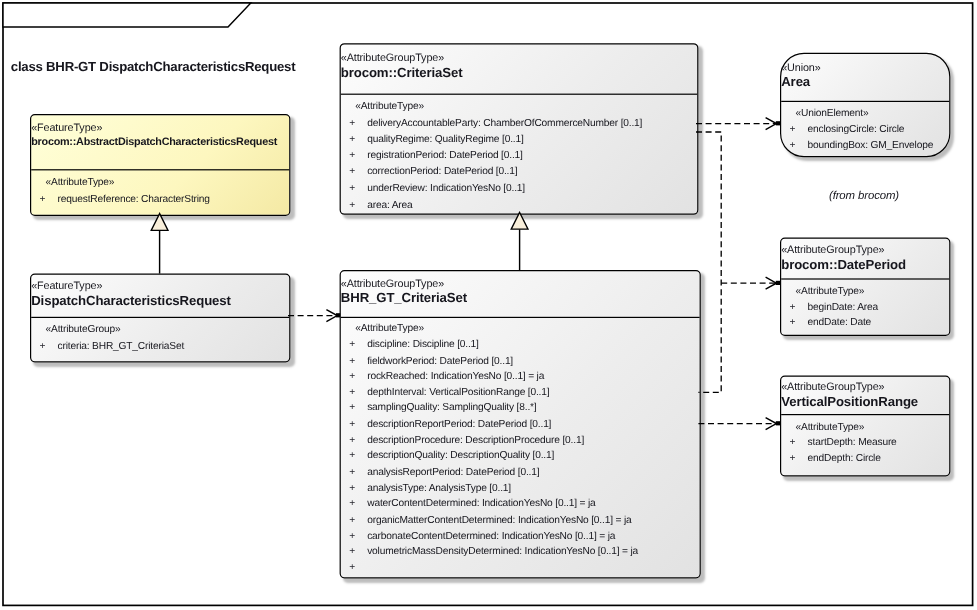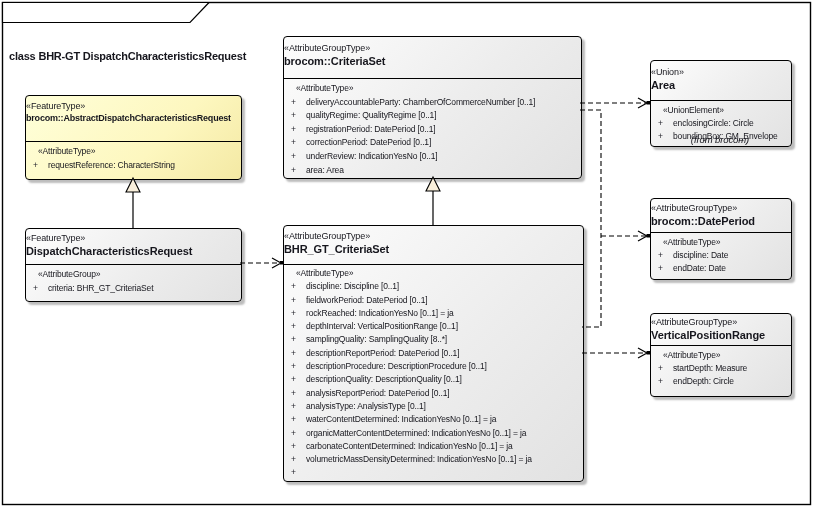--- a/index.html
+++ b/index.html
@@ -34,28 +34,28 @@
   #box-abstract   {left:25px; top:95px; width:215px;height:83px;}
   #box-abstract .hdr{height:45px;}
   #box-dispatch   {left:25px; top:228px;width:215px;height:72px;}
   #box-dispatch .hdr{height:35px;padding-top:4px;}
   #box-criteriaset{left:283px;top:36px; width:297px;height:141px;}
   #box-criteriaset .hdr{height:41px;padding-top:6px;}
   #box-criteriaset .attrs{line-height:13.6px;}
   #box-bhr        {left:283px;top:225px;width:299px;height:255px;}
   #box-bhr .hdr{height:38px;padding-top:5px;}
   #box-bhr .attrs{line-height:13.3px;padding-top:2px;}
-  #box-area       {left:650px;top:60px; width:140px;height:85px;}
+  #box-area       {left:650px;top:44px; width:140px;height:85px;border-radius:20px;}
   #box-area .hdr{height:39px;padding-top:6px;}
   #box-dateperiod {left:650px;top:198px;width:140px;height:80px;}
   #box-dateperiod .hdr{height:33px;padding-top:4px;}
   #box-vpr        {left:650px;top:313px;width:140px;height:82px;}
   #box-vpr .hdr{height:31px;padding-top:3px;}
   #box-area .attrs,#box-dateperiod .attrs,#box-vpr .attrs{line-height:13px;}
-  .from-note{position:absolute;left:650px;top:134px;width:140px;text-align:center;z-index:2;
+  .from-note{position:absolute;left:650px;top:158px;width:140px;text-align:center;z-index:2;
              font-size:9.5px;font-style:italic;letter-spacing:-0.1px;}
 </style>
 </head>
 <body>
 
 <div class="canvas">
 
   <svg class="overlay" width="814" height="508" viewBox="0 0 814 508">
 
     <rect x="2.5" y="2.5" width="808" height="502" fill="none" stroke="#000" stroke-width="1.4"></rect>
@@ -278,21 +278,21 @@
   <div class="uml-box" id="box-dateperiod">
     <div class="hdr">
       <div class="stereo">«AttributeGroupType»</div>
       <div class="bname">brocom::DatePeriod</div>
     </div>
     <div class="attrs">
       <div class="astereo">«AttributeType»</div>
 
         <div class="arow">
           <span class="vis">+</span>
-          <span class="atext">discipline: Date</span>
+          <span class="atext">beginDate: Area</span>
         </div>
 
         <div class="arow">
           <span class="vis">+</span>
           <span class="atext">endDate: Date</span>
         </div>
       </div>
   </div>
 
   <div class="uml-box" id="box-vpr">

